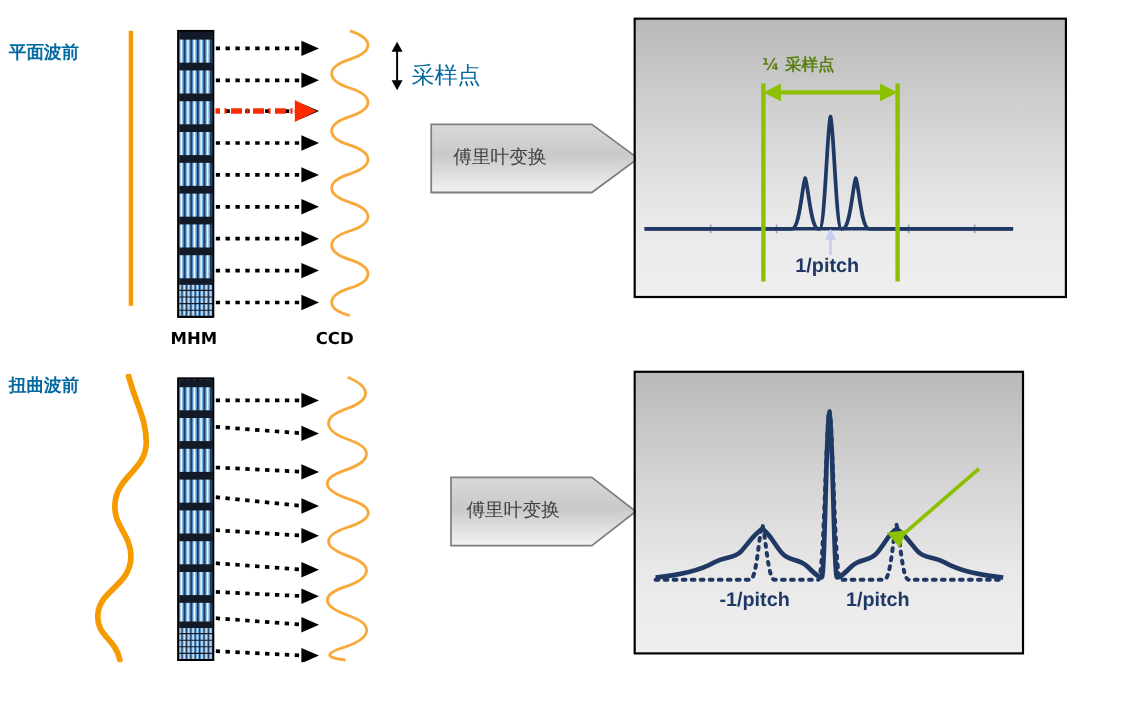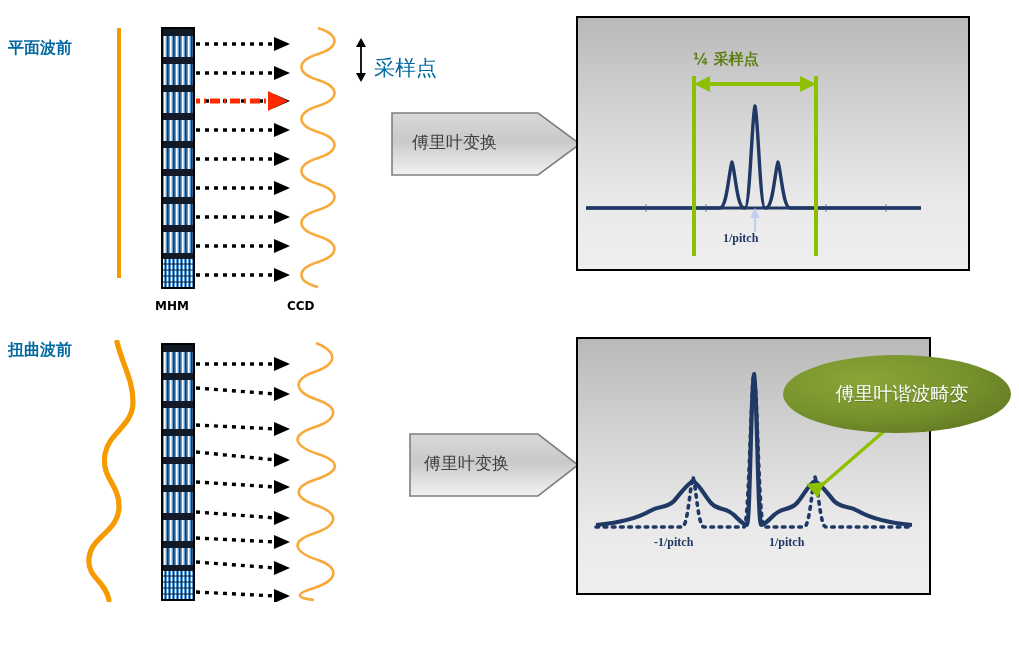--- a/index.html
+++ b/index.html
@@ -29,21 +29,21 @@
 
   
   #planar-wavefront-line {
     left: 117px; top: 28px; width: 4px; height: 250px;
     background: #f59b00;
   }
 
   
   .device-caption {
     font-family: "DejaVu Sans", sans-serif;
-    font-size: 12px;
+    font-size: 15px;
     font-weight: bold;
     color: #000000;
   }
   #caption-mhm { left: 155px; top: 299px; }
   #caption-ccd { left: 287px; top: 299px; }
 
   
   #sampling-point-label {
     left: 374px; top: 54px;
     font-family: "DejaVu Sans", sans-serif;
@@ -80,22 +80,22 @@
   
   .panel-text {
     position: absolute;
     font-family: "DejaVu Sans", sans-serif;
     white-space: nowrap;
   }
   .bracket-label {
     font-size: 15px; font-weight: bold; color: #5b7f10;
   }
   .pitch-label {
-    font-size: 12px; font-weight: bold; color: #1f3864;
-    font-family: Liberation Serif, serif;
+    font-size: 18px; font-weight: bold; color: #1f3864;
+    font-family: Liberation Sans, sans-serif;
   }
   #bracket-label-top { left: 115px; top: 32px; }
   #pitch-label-top   { left: 145px; top: 213px; }
   #pitch-label-neg-bot { left: 76px;  top: 196px; }
   #pitch-label-pos-bot { left: 191px; top: 196px; }
 
   
   #harmonic-callout {
     left: 782px; top: 354px; width: 230px; height: 80px;
   }
@@ -383,27 +383,14 @@
 
     <span class="panel-text pitch-label" id="pitch-label-neg-bot">-1/pitch</span>
     <span class="panel-text pitch-label" id="pitch-label-pos-bot">1/pitch</span>
   </div>
 
   <svg class="abs" id="harmonic-callout-leader" width="120" height="90">
     <line x1="108" y1="6" x2="32" y2="72" stroke="#8cc000" stroke-width="3.4"></line>
     <polygon points="36,78 24,64 42,62" fill="#8cc000"></polygon>
   </svg>
 
-  <div class="abs" id="harmonic-callout">
-    <svg width="230" height="80" style="position:absolute; left:0; top:0;">
-      <defs>
-        <radialGradient id="calloutGrad" cx="35%" cy="32%" r="78%">
-          <stop offset="0%" stop-color="#8aa637"></stop>
-          <stop offset="60%" stop-color="#76922c"></stop>
-          <stop offset="100%" stop-color="#627a22"></stop>
-        </radialGradient>
-      </defs>
-      <ellipse cx="115" cy="40" rx="114" ry="39" fill="url(#calloutGrad)"></ellipse>
-    </svg>
-    <span id="harmonic-callout-label">傅里叶谐波畸变</span>
-  </div>
 
 </div>
 
 </body></html>

